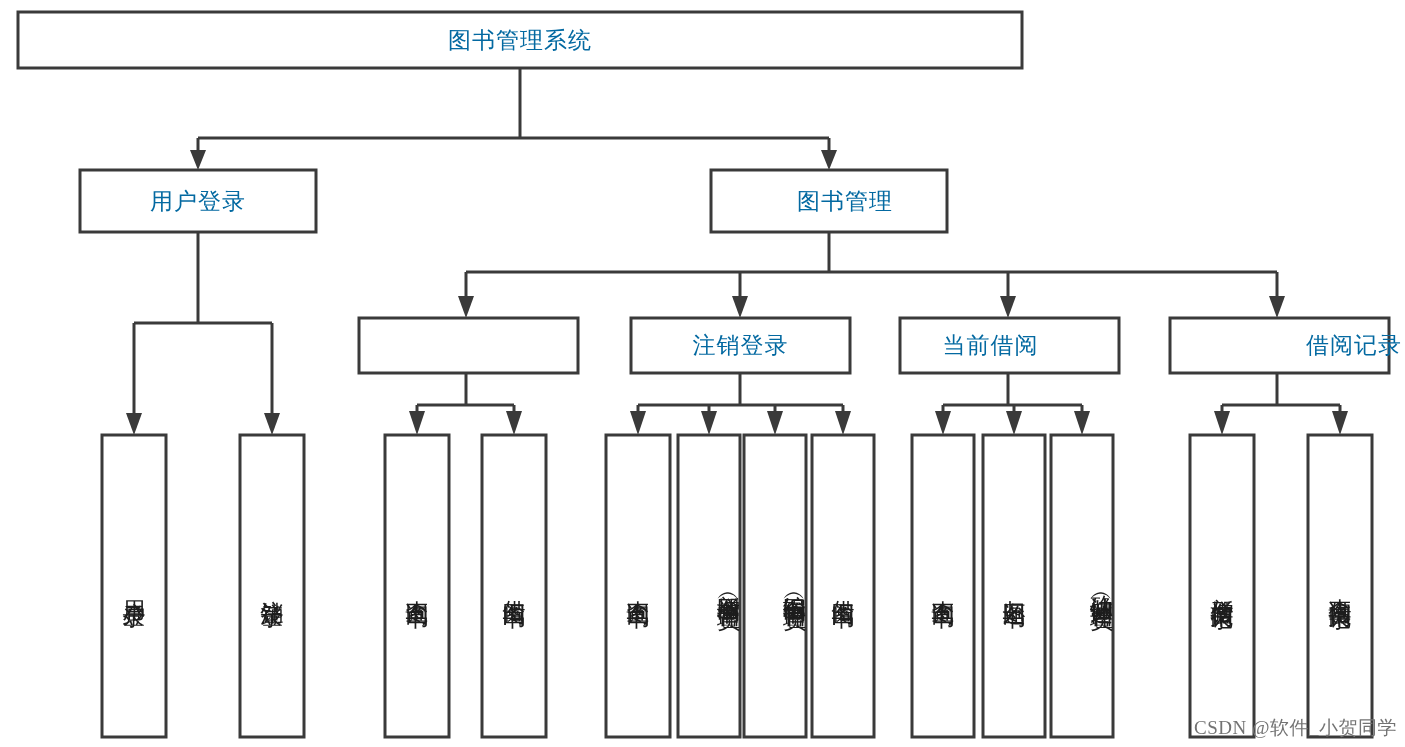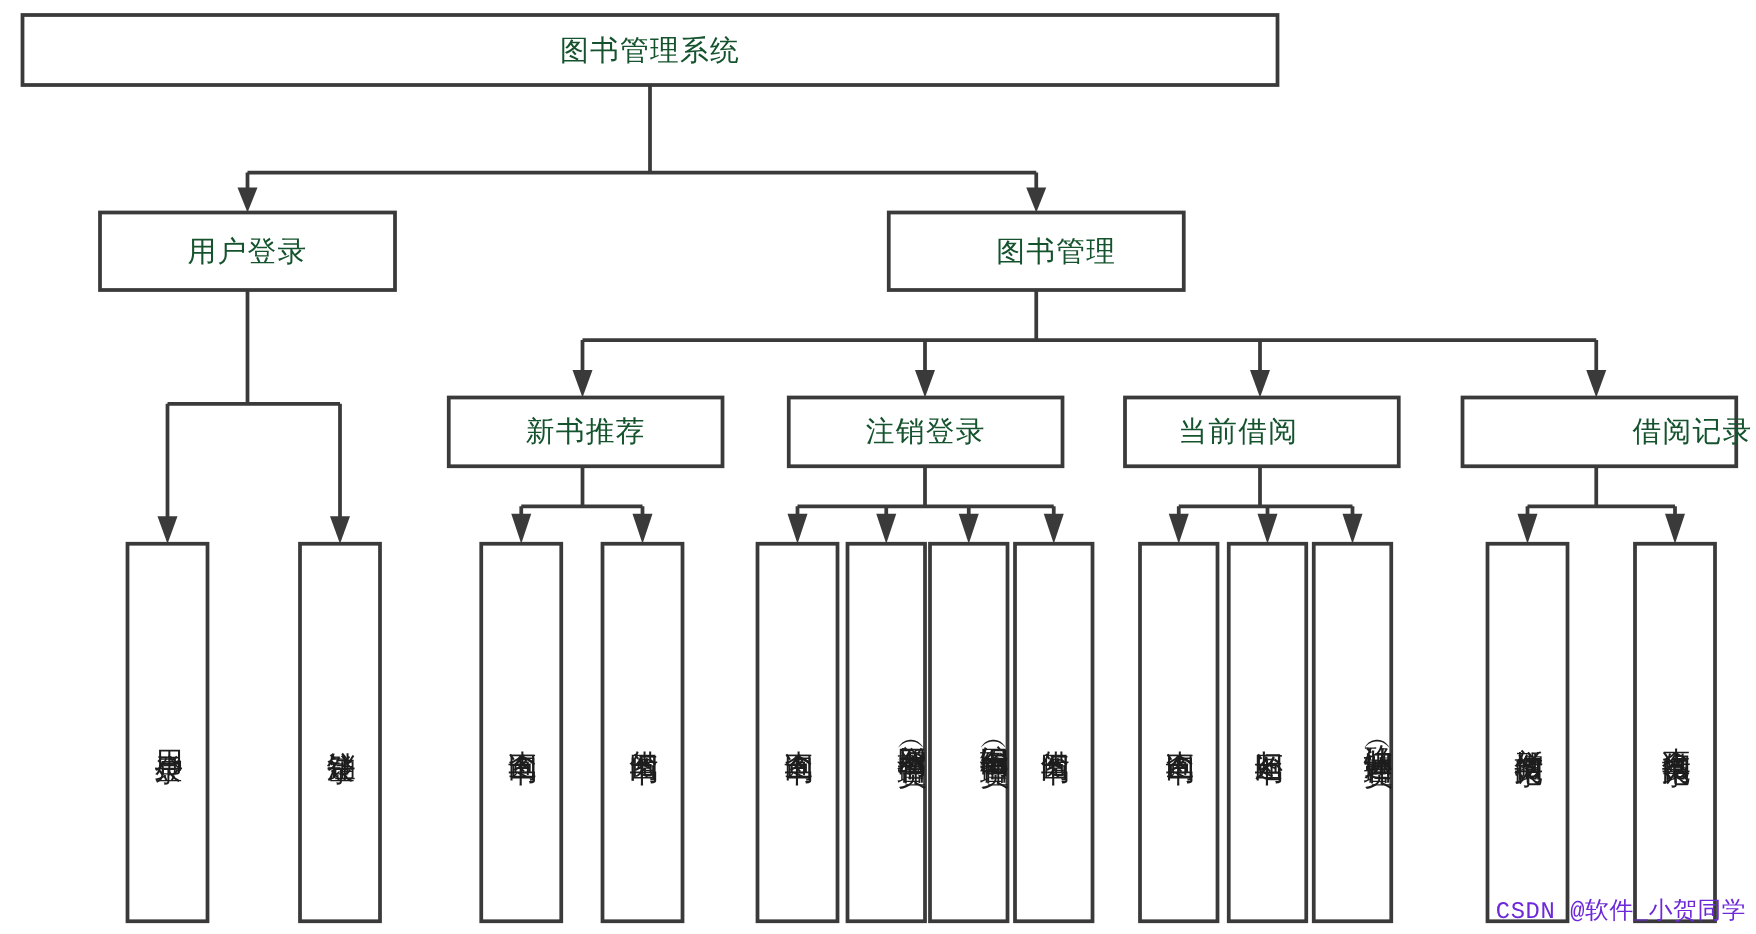--- a/index.html
+++ b/index.html
@@ -57,34 +57,34 @@
     pointer-events: none;
     white-space: nowrap;
     font-family: "DejaVu Sans", "Liberation Sans", sans-serif;
   }
   .hlabel-wrap {
     position: absolute;
     display: flex;
     align-items: center;
     justify-content: center;
     font-size: 23px;
-    color: #14532d;
+    color: #0369a1;
     letter-spacing: 1px;
     pointer-events: none;
     white-space: nowrap;
     font-family: Liberation Mono, monospace;
   }
   #watermark {
     position: absolute;
     right: 8px;
     bottom: 6px;
     font-size: 19px;
-    color: #6d28d9;
+    color: #737373;
     letter-spacing: 0.5px;
-    font-family: Liberation Mono, monospace;
+    font-family: Liberation Serif, serif;
     user-select: none;
   }
 </style>
 </head>
 <body>
 
 <div id="diagram-root">
 
   <svg id="flow-svg" viewBox="0 0 1405 747">
 
@@ -188,21 +188,20 @@
     <rect class="node-rect" x="1051" y="435" width="62" height="302"></rect>
     <rect class="node-rect" x="1190" y="435" width="64" height="302"></rect>
     <rect class="node-rect" x="1308" y="435" width="64" height="302"></rect>
   </svg>
 
   <div class="hlabel-wrap" style="left:18px; top:12px; width:1004px; height:56px;">图书管理系统</div>
 
   <div class="hlabel-wrap" style="left:80px; top:170px; width:236px; height:62px;">用户登录</div>
   <div class="hlabel-wrap" style="left:711px; top:170px; width:268px; height:62px;border-radius:14px;">图书管理</div>
 
-  <div class="hlabel-wrap" style="left:359px; top:318px; width:219px; height:55px;">新书推荐</div>
   <div class="hlabel-wrap" style="left:631px; top:318px; width:219px; height:55px;">注销登录</div>
   <div class="hlabel-wrap" style="left:900px; top:318px; width:181px; height:55px;">当前借阅</div>
   <div class="hlabel-wrap" style="left:1232px; top:318px; width:244px; height:55px;border-radius:20px;">借阅记录</div>
 
   <div class="vlabel-wrap" style="left:102px; top:435px; width:64px; height:302px;">用户登录</div>
   <div class="vlabel-wrap" style="left:240px; top:435px; width:64px; height:302px;">注销登录</div>
   <div class="vlabel-wrap" style="left:385px; top:435px; width:64px; height:302px;">查询图书</div>
   <div class="vlabel-wrap" style="left:482px; top:435px; width:64px; height:302px;">借阅图书</div>
   <div class="vlabel-wrap" style="left:606px; top:435px; width:64px; height:302px;">查询图书</div>
   <div class="vlabel-wrap" style="left:678px; top:437px; width:62px; height:298px; align-items:flex-start;">新增图书（管理员）</div>

